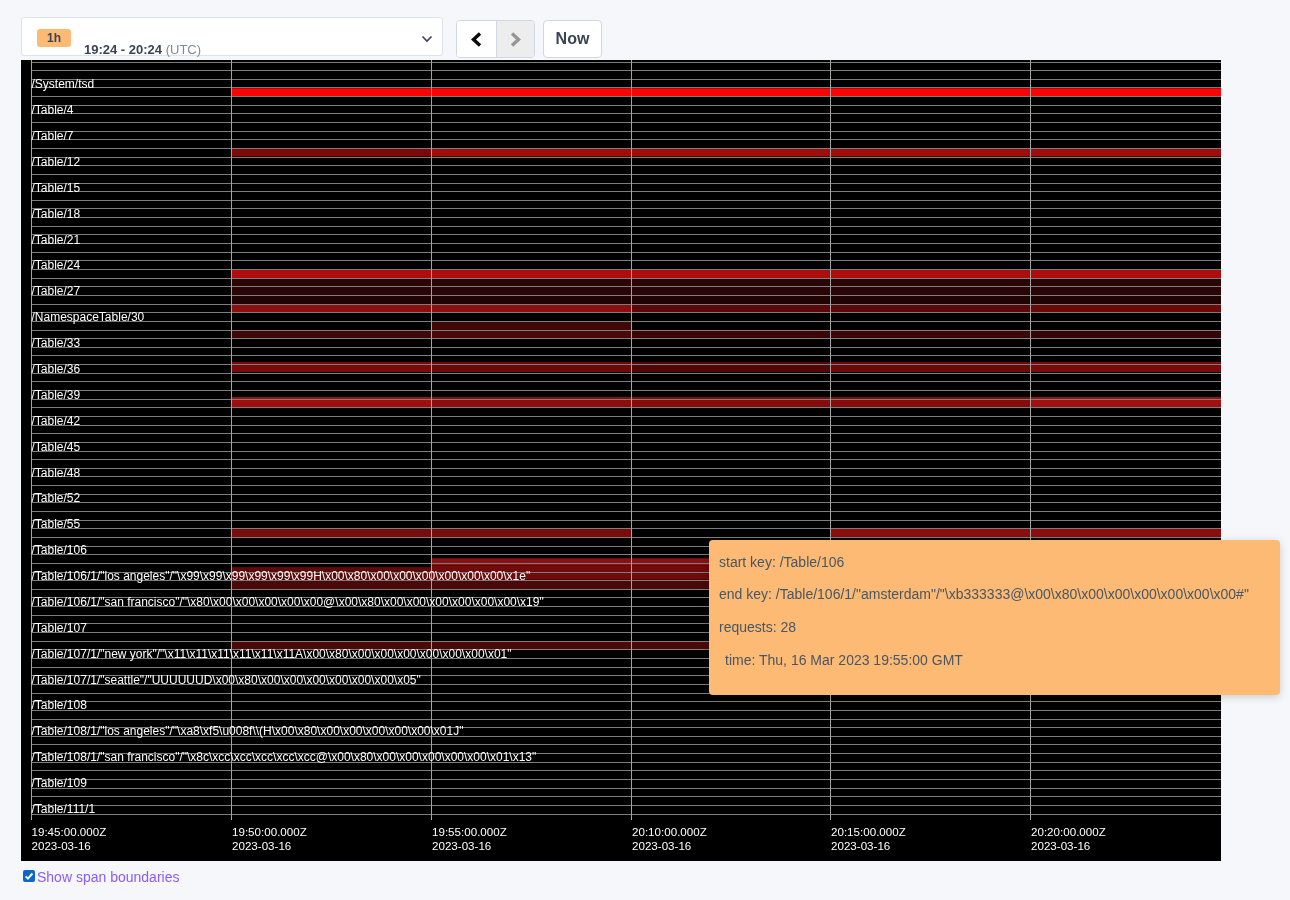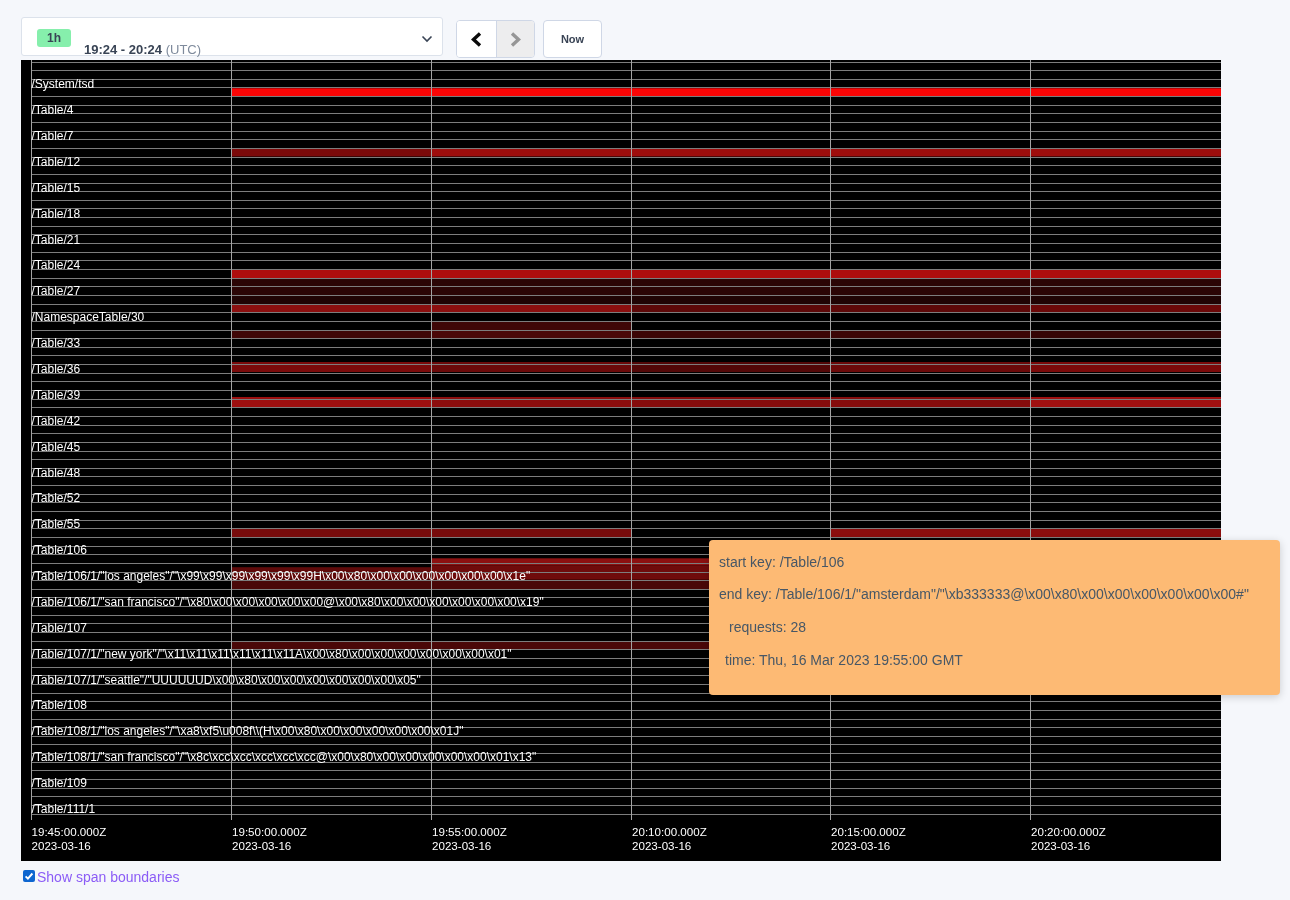--- a/index.html
+++ b/index.html
@@ -1,35 +1,35 @@
 <!DOCTYPE html>
 <html><head><meta charset="utf-8"><style>
   html,body{margin:0;padding:0}
   body{width:1290px;height:900px;background:#f5f7fb;font-family:"Liberation Sans",sans-serif;position:relative;overflow:hidden}
   .abs{position:absolute;box-sizing:border-box}
 </style></head>
 <body>
   <div class="abs" style="left:21px;top:17px;width:422px;height:39px;background:#fff;border:1px solid #dce2eb;border-radius:3px">
-    <span class="abs" style="left:15px;top:11px;width:34px;height:18px;background:#86efac;border-radius:3px;color:#394455;font-size:12px;font-weight:bold;text-align:center;line-height:18px">1h</span>
+    <span class="abs" style="left:15px;top:11px;width:34px;height:18px;background:#fdba74;border-radius:3px;color:#394455;font-size:12px;font-weight:bold;text-align:center;line-height:18px">1h</span>
     <span class="abs" style="left:62px;top:24px;font-size:13px;color:#394455;font-weight:bold">19:24 - 20:24 <span style="font-weight:normal;color:#7e8a9c">(UTC)</span></span>
     <svg class="abs" style="left:399px;top:17px" width="12" height="8" viewBox="0 0 12 8">
       <path d="M1.5 1.5 L6 6 L10.5 1.5" fill="none" stroke="#394455" stroke-width="1.6"></path>
     </svg>
   </div>
   <div class="abs" style="left:456px;top:20px;width:79px;height:38px;border:1px solid #cfd7e6;border-radius:4px;background:#fff;overflow:hidden">
     <div class="abs" style="left:0;top:0;width:39px;height:36px;background:#fff"></div>
     <div class="abs" style="left:39px;top:0;width:39px;height:36px;background:#ededee;border-left:1px solid #cfd7e6"></div>
     <svg class="abs" style="left:14px;top:11px" width="11" height="15" viewBox="0 0 11 15">
       <path d="M9 1.5 L2.5 7.5 L9 13.5" fill="none" stroke="#0a0a0a" stroke-width="3.4"></path>
     </svg>
     <svg class="abs" style="left:53px;top:11px" width="11" height="15" viewBox="0 0 11 15">
       <path d="M2 1.5 L8.5 7.5 L2 13.5" fill="none" stroke="#969696" stroke-width="3.4"></path>
     </svg>
   </div>
-  <div class="abs" style="left:543px;top:20px;width:59px;height:38px;border:1px solid #cfd7e6;border-radius:4px;background:#fff;color:#394455;font-size:11px;font-weight:bold;text-align:center;line-height:36px">Now</div>
+  <div class="abs" style="left:543px;top:20px;width:59px;height:38px;border:1px solid #cfd7e6;border-radius:4px;background:#fff;color:#394455;font-size:16px;font-weight:bold;text-align:center;line-height:36px">Now</div>
   <svg width="1200" height="801" style="position:absolute;left:21px;top:60px;display:block">
 <rect x="0" y="0" width="1200" height="801" fill="#000"></rect>
 <rect x="210.5" y="27.4" width="989.5" height="0.9" fill="#7a0909"></rect>
 <rect x="210.5" y="28.3" width="989.5" height="7.9" fill="#fa0505"></rect>
 <rect x="210.5" y="88.4" width="200.0" height="8.1" fill="#7c0909"></rect>
 <rect x="410.5" y="88.4" width="789.5" height="8.1" fill="#9e0d0c"></rect>
 <rect x="210.5" y="209.5" width="989.5" height="8.6" fill="#ad0d0d"></rect>
 <rect x="210.5" y="218.1" width="989.5" height="8.7" fill="#2b0505"></rect>
 <rect x="210.5" y="226.8" width="989.5" height="8.6" fill="#2b0505"></rect>
 <rect x="210.5" y="235.4" width="989.5" height="8.7" fill="#200404"></rect>
@@ -101,20 +101,20 @@
 <text x="810" y="775.5">20:15:00.000Z</text>
 <text x="810" y="789.5">2023-03-16</text>
 <text x="1010" y="775.5">20:20:00.000Z</text>
 <text x="1010" y="789.5">2023-03-16</text>
 </g>
 </g>
   </svg>
   <div class="abs" style="left:709px;top:540px;width:571px;height:155px;background:#fdba74;border-radius:4px;box-shadow:0 2px 8px rgba(0,0,0,0.18);color:#475766;font-size:14px">
     <div class="abs" style="left:10px;top:14px">start key: /Table/106</div>
     <div class="abs" style="left:10px;top:46px">end key: /Table/106/1/"amsterdam"/"\xb333333@\x00\x80\x00\x00\x00\x00\x00\x00#"</div>
-    <div class="abs" style="left:20px;top:79px">requests: 28</div>
+    <div class="abs" style="left:10px;top:79px">requests: 28</div>
     <div class="abs" style="left:16px;top:112px">time: Thu, 16 Mar 2023 19:55:00 GMT</div>
   </div>
   <div class="abs" style="left:23px;top:870px;width:11.5px;height:11.5px;background:#0d66d0;border-radius:2px">
     <svg width="12" height="12" viewBox="0 0 12 12" style="display:block;margin:-0.2px">
       <path d="M2.6 6.3 L4.9 8.6 L9.4 3.5" fill="none" stroke="#fff" stroke-width="1.9"></path>
     </svg>
   </div>
   <div class="abs" style="left:37px;top:869px;font-size:14px;color:#8b5cf6">Show span boundaries</div>
 </body></html>

